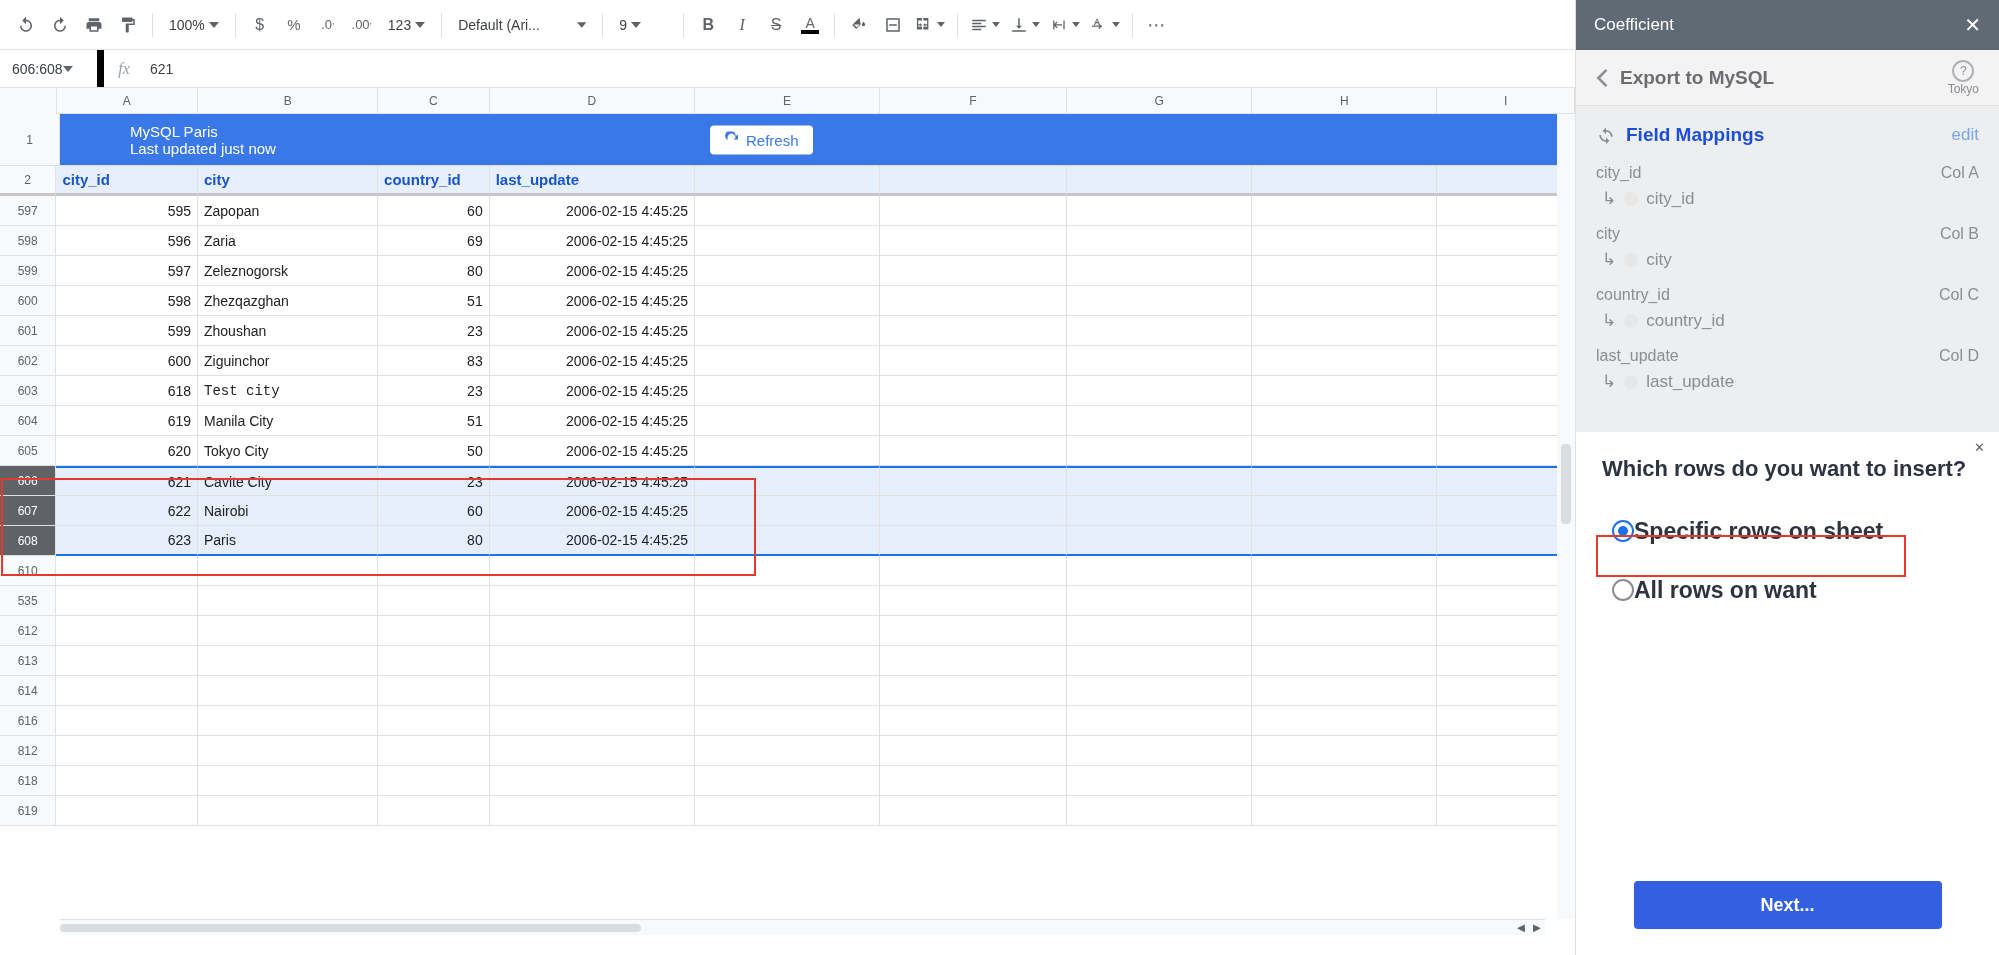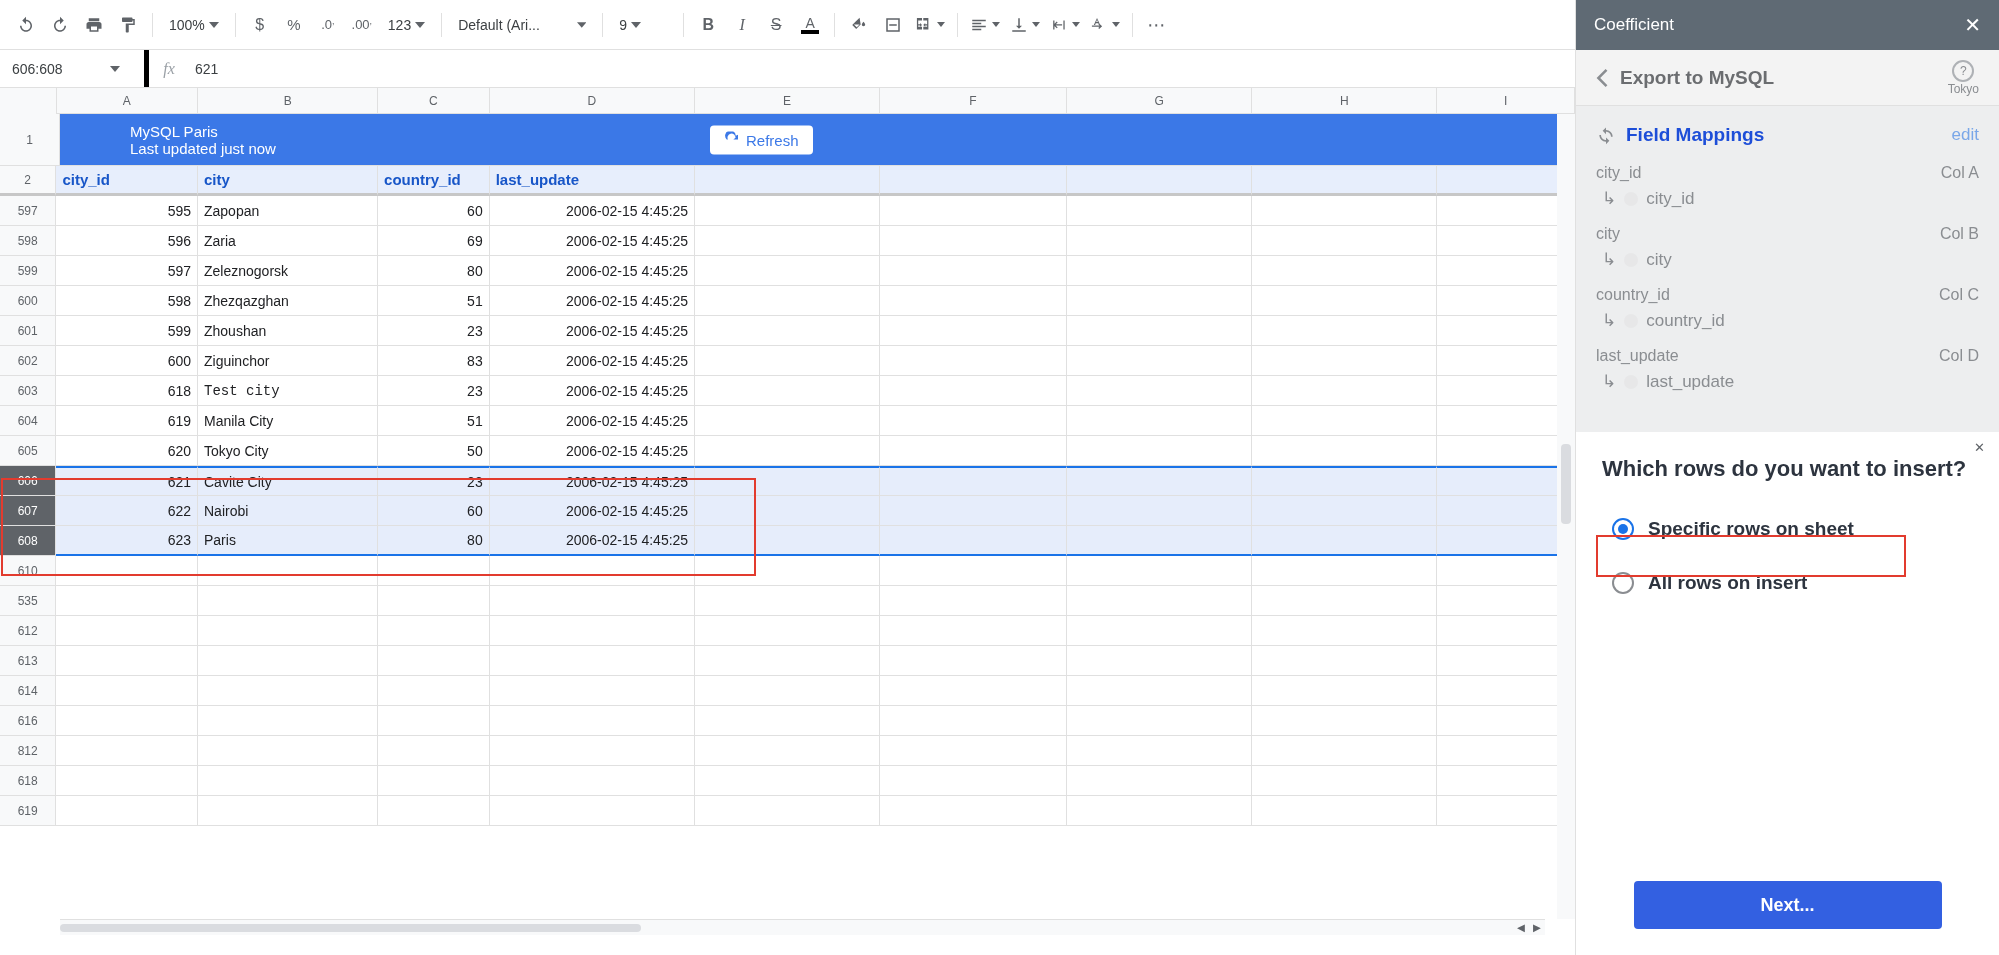--- a/index.html
+++ b/index.html
@@ -39,24 +39,24 @@
   svg { display:block; }
 
   
   .formula-row {
     display: flex; align-items: center;
     height: 38px;
     border-bottom: 1px solid #e0e0e0;
     width: 1575px;
   }
   .name-box {
-    width: 149px; height: 100%;
+    width: 104px; height: 100%;
     display: flex; align-items: center; justify-content: space-between;
     padding: 0 24px 0 12px;
-    border-right: 5px solid #000000;
+    border-right: 7px solid #000000;
     color: #3c4043; font-size: 14px;
   }
   .fx-label {
     width: 40px; display:flex;align-items:center;justify-content:center;
     color:#9aa0a6; font-style: italic; font-family: 'Times New Roman', serif;
     font-size: 16px;
   }
   .formula-input {
     flex: 1; border: none; outline: none; font-size: 14px;
     padding: 0 6px; color: #3c4043;
@@ -179,21 +179,21 @@
   .sp-gray-header { display:flex;align-items:center;justify-content:space-between;margin-bottom:18px;}
   .sp-gray-header .t { display:flex;align-items:center;gap:10px;color:#1d4ed8;font-size:19px;font-weight:600;}
   .sp-gray-header .edit { color:#7aa7e8;font-size:17px;}
   .map-group { margin-bottom:16px; color:#8a8d91;}
   .map-group .line1 { display:flex;justify-content:space-between;font-size:16px;}
   .map-group .line2 { display:flex;align-items:center;gap:8px;font-size:17px;margin-top:6px;padding-left:6px;}
   .map-group .line2 .circle { width:14px;height:14px;border-radius:50%;background:#e7e7e8;}
   .sp-white { flex:1; padding:22px 26px; position:relative;}
   .sp-white .closex { position:absolute; top:8px; right:14px; color:#5f6368; cursor:pointer;}
   .sp-q { font-size:22px;color:#2d343f;font-weight:700;line-height:1.35;margin-bottom:30px;}
-  .radio-row { display:flex;align-items:center;gap:14px;font-size:19px;color:#2d343f;font-weight:600;margin-bottom:24px;padding:4px 10px;}
+  .radio-row { display:flex;align-items:center;font-size:23px;color:#2d343f;font-weight:600;margin-bottom:24px;padding:4px 10px;}
   .radio-row.selected { }
   .radio { width:22px;height:22px;border-radius:50%;border:2.5px solid #8a8d91;position:relative;}
   .radio.on { border-color:#1a73e8;}
   .radio.on::after { content:"";position:absolute;inset:4px;background:#1a73e8;border-radius:50%;}
   .red-box-sp { position:absolute; border:2px solid #e23b2e; pointer-events:none; }
   .next-btn {
     width:308px;height:48px;background:#3360e1;color:#fff;border:none;border-radius:4px;
     font-size:18px;font-weight:600;cursor:pointer;position:absolute;bottom:26px;left:50%;transform:translateX(-50%);
   }
   .collapse-chevron { color:#5f6368; }
@@ -730,20 +730,20 @@
   <div class="sp-white" style="position:relative;">
     <div class="closex">✕</div>
     <div class="sp-q">Which rows do you want to insert?</div>
 
     <div class="radio-row selected">
       <div class="radio on"></div>
       <span>Specific rows on sheet</span>
     </div>
     <div class="radio-row">
       <div class="radio"></div>
-      <span>All rows on insert</span>
+      <span>All rows on want</span>
     </div>
 
     <div class="red-box-sp" style="left:20px;top:103px;width:310px;height:42px;"></div>
 
     <button class="next-btn">Next...</button>
   </div>
 </div>
 
 </body></html>

